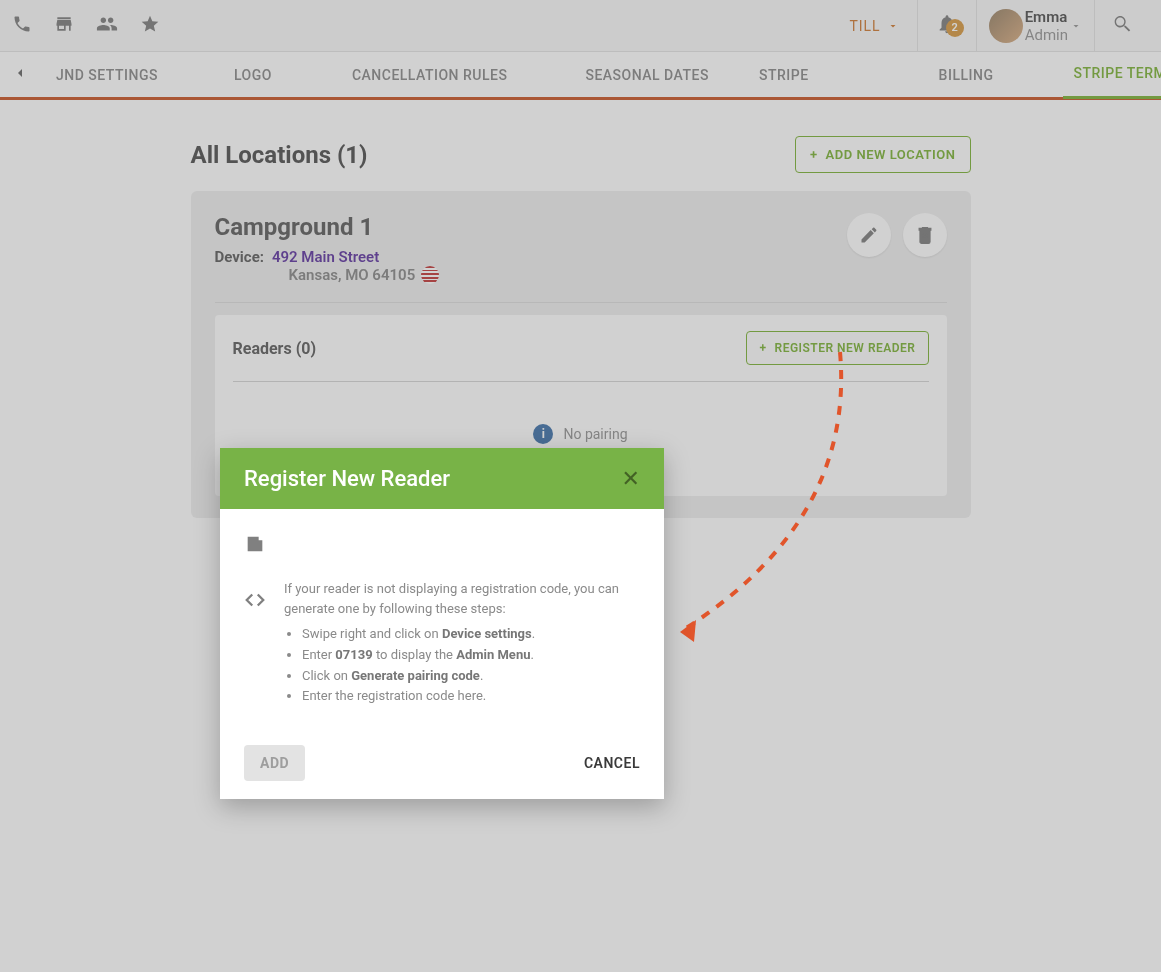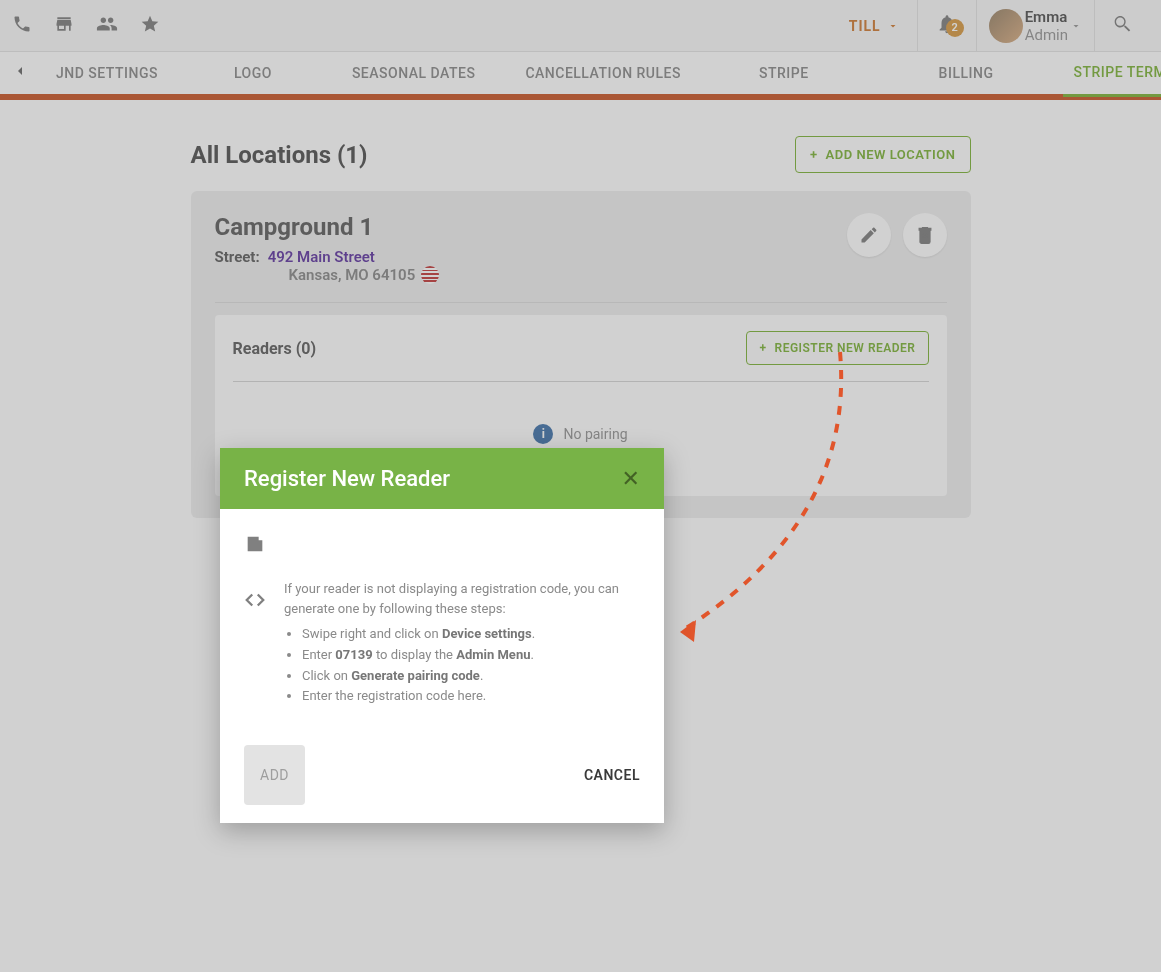--- a/index.html
+++ b/index.html
@@ -2,31 +2,31 @@
 <html><head>
 <meta charset="utf-8">
 <style>
 * { box-sizing: border-box; margin: 0; padding: 0; }
 body { font-family: -apple-system, BlinkMacSystemFont, "Segoe UI", Roboto, sans-serif; background: #fff; width:1161px; height:972px; overflow:hidden; position:relative;}
 .topbar { height:52px; background:#f8f8f8; border-bottom:1px solid #e0e0e0; display:flex; align-items:center; padding:0 12px; }
 .topbar-left { display:flex; gap:22px; align-items:center;}
 .topbar-left .ticon { color:#6e6e6e; }
 .star { color:#f5a623; }
 .topbar-right { margin-left:auto; display:flex; align-items:center; }
-.till { color:#c96a1a; font-weight:700; font-size:14px; letter-spacing:1px; display:flex; align-items:center; gap:6px; padding:0 18px; }
+.till { color:#c96a1a; font-weight:400; font-size:14px; letter-spacing:1px; display:flex; align-items:center; gap:6px; padding:0 18px; }
 .vdiv { width:1px; height:52px; background:#e0e0e0; }
 .bellwrap { position:relative; padding:0 18px;}
 .bell { color:#6e6e6e; }
 .badge { position:absolute; top:6px; left:28px; width:18px; height:18px; background:#d28d2c; color:#fff; border-radius:50%; font-size:11px; display:flex; align-items:center; justify-content:center; font-weight:600;}
 .userwrap { display:flex; align-items:center; gap:2px; padding:0 12px;}
 .avatar { width:34px; height:34px; border-radius:50%; background:linear-gradient(135deg,#8b7355,#d4a373); }
 .userinfo .uname { font-weight:600; color:#3a3a3a; font-size:15px;}
 .userinfo .urole { font-size:15px; color:#888;}
 .searchbtn { padding:0 16px; color:#6e6e6e;}
-.tabs { height:48px; display:flex; align-items:center; border-bottom:6px solid #c2410c; padding:0 12px;}
+.tabs { height:48px; display:flex; align-items:center; border-bottom:3px solid #c2410c; padding:0 12px;}
 .back { color:#555; margin-right:18px;}
 .tab { flex:0 0 auto; font-size:14px; font-weight:500; color:#7a7a7a; letter-spacing:0.5px; padding:0 10px; height:48px; display:flex; align-items:center;}
 .tab.jnd { margin-right:56px;}
 .tab.logo { margin-right:60px;}
 .tab.sd { margin-right:30px;}
 .tab.cr { margin-right:58px;}
 .tab.stripe { margin-right:110px;}
 .tab.billing { margin-right:60px;}
 .tab.active { color:#6ca91f; border-bottom:3px solid #6ca91f;}
 .content { padding:36px 0 0 0; display:flex; justify-content:center;}
@@ -59,21 +59,21 @@
 .modal-body { padding:24px 24px 10px;}
 .field-row { display:flex; align-items:center; gap:18px; margin-bottom:14px;}
 .field-icon { color:#808080; width:22px; flex-shrink:0;}
 .field-col { flex:1;}
 .input-outline { border:1.5px solid #d84c2b; border-radius:5px; height:54px; display:flex; align-items:center; padding:0 14px;}
 .input-outline .ph { color:#d84c2b; font-size:15px;}
 .help-text { color:#8a8a8a; font-size:13px; line-height:1.5; margin-top:6px;}
 .steps { list-style:disc; padding-left:18px; color:#8a8a8a; font-size:13px; line-height:1.6; margin-top:6px;}
 .steps b { color:#777;}
 .modal-footer { display:flex; align-items:center; padding:14px 24px 18px;}
-.add-btn { background:#e3e3e3; color:#9e9e9e; font-weight:400; font-size:14px; padding:22px 16px; border-radius:4px; letter-spacing:0.5px;}
+.add-btn { background:#e3e3e3; color:#9e9e9e; font-weight:700; font-size:14px; padding:10px 16px; border-radius:4px; letter-spacing:0.5px;}
 .cancel-btn { margin-left:auto; color:#3a3a3a; font-weight:600; font-size:14px; letter-spacing:0.5px;}
 .arrow-svg { position:absolute; left:660px; top:342px; pointer-events:none;}
 </style>
 </head>
 <body>
 
 <div class="topbar">
   <div class="topbar-left">
     <span class="ticon"><svg width="20" height="20" viewBox="0 0 24 24" fill="currentColor">
           <path d="M6.6 10.8c1.4 2.8 3.8 5.1 6.6 6.6l2.2-2.2c.3-.3.7-.4 1-.2 1.1.4 2.4.6 3.6.6.6 0 1 .4 1 1V20c0 .6-.4 1-1 1C10.6 21 3 13.4 3 4c0-.6.4-1 1-1h3.5c.6 0 1 .4 1 1 0 1.2.2 2.5.6 3.6.1.4 0 .8-.3 1l-2.2 2.2z"></path>
@@ -119,42 +119,42 @@
         </svg></div>
   </div>
 </div>
 
 <div class="tabs">
   <span class="back"><svg width="16" height="16" viewBox="0 0 24 24" fill="currentColor">
         <path d="M15 18l-6-6 6-6"></path>
       </svg></span>
   <div class="tab jnd">JND SETTINGS</div>
   <div class="tab logo">LOGO</div>
+  <div class="tab cr">CANCELLATION RULES</div>
   <div class="tab sd">SEASONAL DATES</div>
-  <div class="tab cr">CANCELLATION RULES</div>
   <div class="tab stripe">STRIPE</div>
   <div class="tab billing">BILLING</div>
   <div class="tab active">STRIPE TERMINAL</div>
 </div>
 
 <div class="content">
   <div class="inner">
     <div class="heading-row">
       <h1>All Locations (1)</h1>
       <div class="add-loc-btn">
         <span>+</span>
         <span>ADD NEW LOCATION</span>
       </div>
     </div>
     <div class="card">
       <div class="card-header">
         <div>
           <div class="loc-name">Campground 1</div>
           <div>
-            <span class="addr-label">Street:</span>
+            <span class="addr-label">Device:</span>
             <span class="addr-text">492 Main Street</span>
           </div>
           <div class="addr-line2">
             <span>Kansas, MO 64105</span>
             <span class="flag"></span>
           </div>
         </div>
         <div class="card-actions">
           <div class="circ-btn">
               <svg width="20" height="20" viewBox="0 0 24 24" fill="currentColor">

